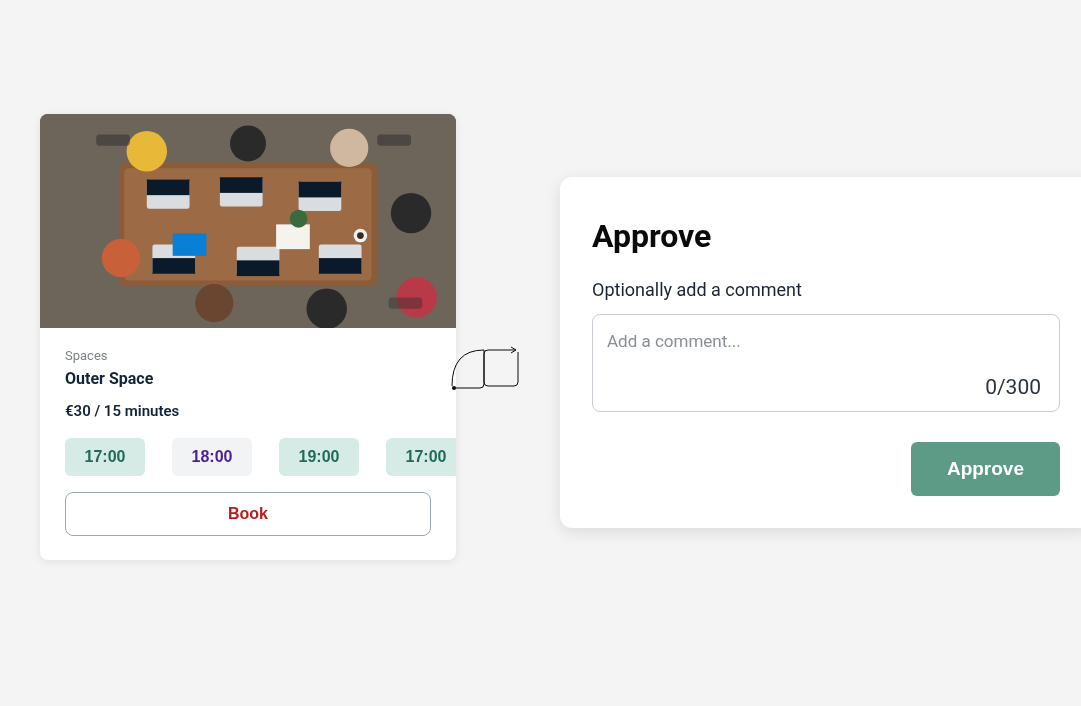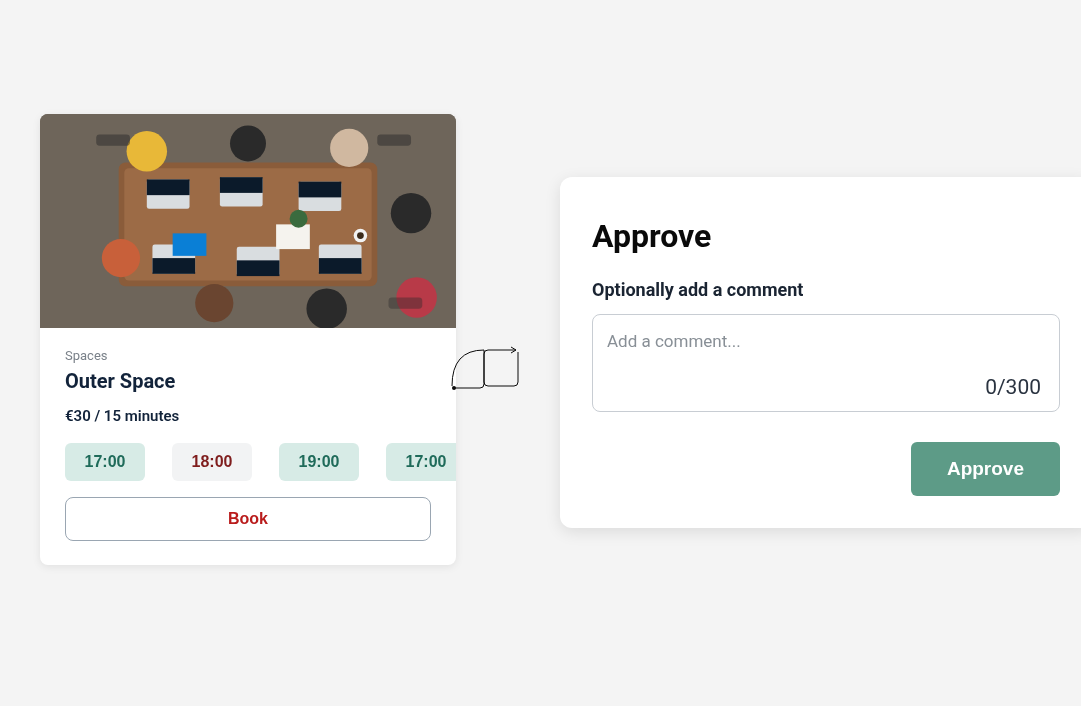--- a/index.html
+++ b/index.html
@@ -46,21 +46,21 @@
       padding: 20px 25px 24px 25px;
     }
     
     .category-label {
       color: #7a8189;
       font-size: 13px;
       margin-bottom: 6px;
     }
     
     .space-title {
-      font-size: 20px;
+      font-size: 16px;
       font-weight: 700;
       color: #12233a;
       margin-bottom: 14px;
     }
     
     .space-meta {
       color: #5b636c;
       font-size: 15px;
       margin-bottom: 8px;
     }
@@ -94,21 +94,21 @@
       cursor: pointer;
     }
     
     .time-slot.available {
       background: #d7ebe6;
       color: #1f6b5a;
     }
     
     .time-slot.unavailable {
       background: #f2f3f4;
-      color: #7f1d1d;
+      color: #4c1d95;
     }
     
     .book-button {
       width: 100%;
       padding: 12px;
       background: #fff;
       border: 1.5px solid #9aa6b2;
       border-radius: 8px;
       font-size: 16px;
       font-weight: 600;
@@ -141,21 +141,20 @@
       font-size: 32px;
       font-weight: 700;
       color: #0a0a0a;
       margin-bottom: 24px;
     }
     
     .comment-label {
       font-size: 18px;
       color: #1a2432;
       margin-bottom: 14px;
-      font-weight: bold;
     }
     
     .comment-box {
       width: 100%;
       border: 1.5px solid #c8cdd3;
       border-radius: 8px;
       padding: 16px 18px 10px 14px;
       margin-bottom: 30px;
       position: relative;
       min-height: 98px;

